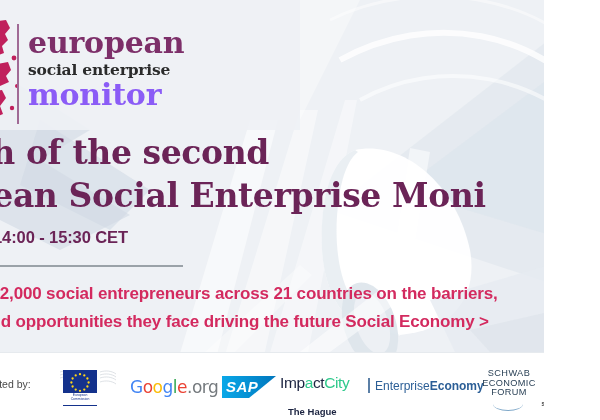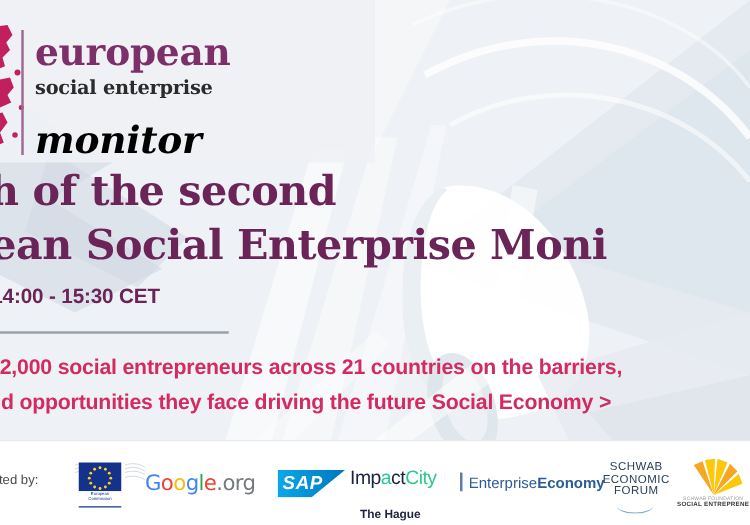--- a/index.html
+++ b/index.html
@@ -5,21 +5,21 @@
   html, body {
     margin: 0;
     padding: 0;
     background: #ffffff;
   }
   body {
     font-family: "Liberation Sans", sans-serif;
   }
   .banner {
     position: relative;
-    width: 600px;
+    width: 544px;
     height: 420px;
     overflow: hidden;
     background: #eef1f5;
   }
 
   
   .bg-art {
     position: absolute;
     inset: 0;
     width: 600px;
@@ -70,25 +70,24 @@
     font-size: 15.5px;
     color: #2b2b2b;
     letter-spacing: -0.2px;
     display: block;
     margin-top: 4px;
   }
   .logo-l3 {
     font-family: "DejaVu Serif", serif;
     font-weight: 700;
     font-size: 30px;
-    color: #000000;
+    color: #8b5cf6;
     letter-spacing: -0.2px;
     display: block;
-    margin-top: 20px;
-    font-style: italic;
+    margin-top: 2px;
   }
 
   
   .headline {
     position: absolute;
     left: -52px;
     top: 132px;
     width: 700px;
     color: #6b2457;
     font-family: "DejaVu Serif", serif;
@@ -183,21 +182,21 @@
     width: 34px; text-align: center;
     font-size: 3.4px; line-height: 4.2px; color: #14328c;
     font-family: "Liberation Sans", sans-serif;
   }
   .eu-underline {
     position: absolute; left: 13px; top: 53px;
     width: 34px; height: 1.4px; background: #14328c;
   }
 
   
-  .google-logo { left: 116px; width: 80px; text-align: center; }
+  .google-logo { left: 130px; width: 80px; text-align: center; }
   .google-txt {
     position: absolute; left: 0; top: 25px;
     font-family: "DejaVu Sans", sans-serif;
     font-size: 17px; letter-spacing: -0.5px; white-space: nowrap;
   }
   .g-b { color: #4285f4; } .g-r { color: #ea4335; }
   .g-y { color: #fbbc05; } .g-g { color: #34a853; }
   .g-grey { color: #74797d; }
 
   

